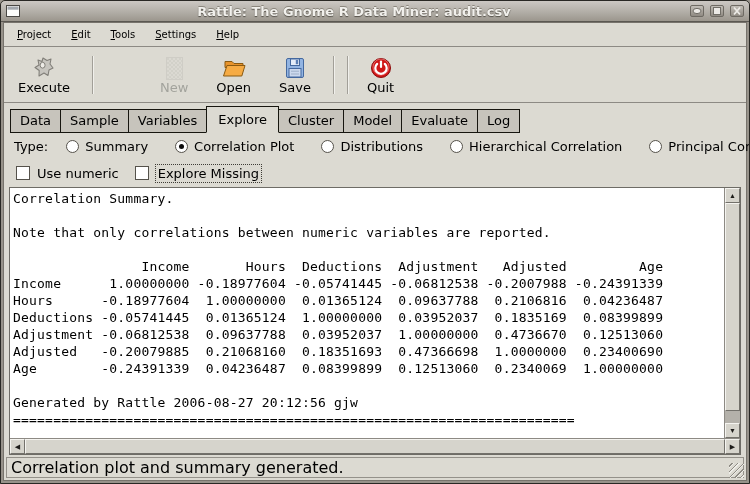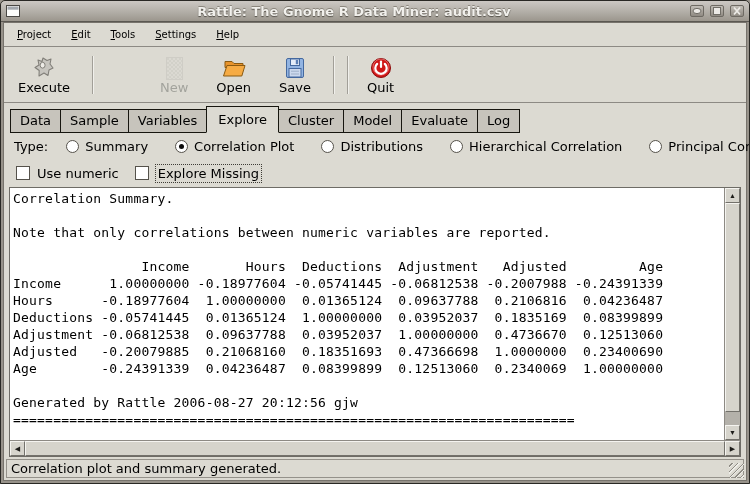--- a/index.html
+++ b/index.html
@@ -127,21 +127,21 @@
   }
   .vscroll .sb-btn:last-child{margin-top:auto;}
   .hthumb{
     flex:1;height:15px;
     background:#d6d4cc;border:1px solid;border-color:#f5f4f0 #73716b #73716b #f5f4f0;
   }
   
   .statusbar{flex:0 0 23px;display:flex;align-items:stretch;padding:2px;position:relative;}
   .status-box{
     flex:1;border:1px solid #94918a;display:flex;align-items:center;
-    font-size:13px;color:#000;padding-left:4px;background:#dcdad2;text-align:right;
+    font-size:16px;color:#000;padding-left:4px;background:#dcdad2;text-align:right;
   }
   .grip{
     position:absolute;right:2px;bottom:2px;width:15px;height:15px;
     background:repeating-linear-gradient(135deg,transparent 0 2px,#8f8c85 2px 3px,#efeee9 3px 4px);
   }
 </style>
 </head>
 <body>
 
 <div class="window">

